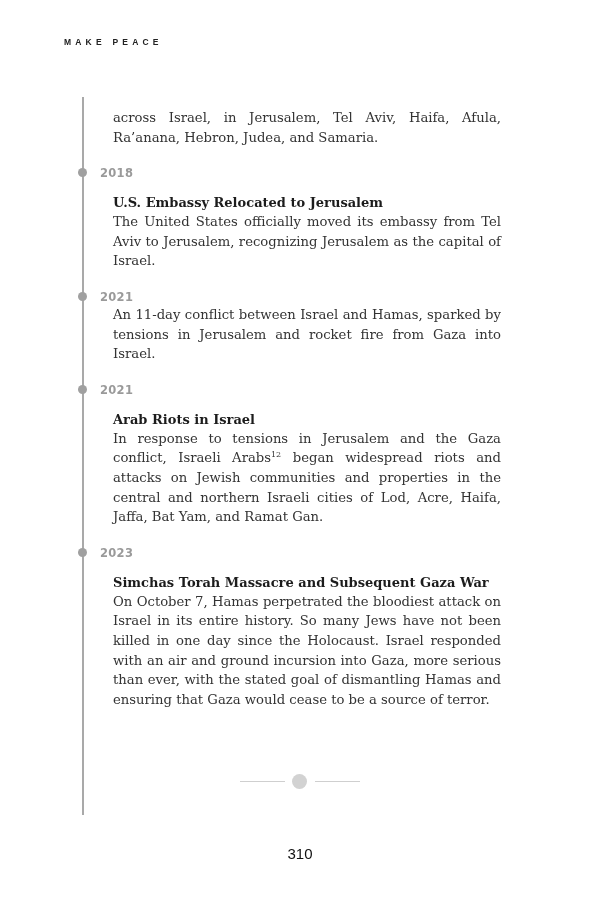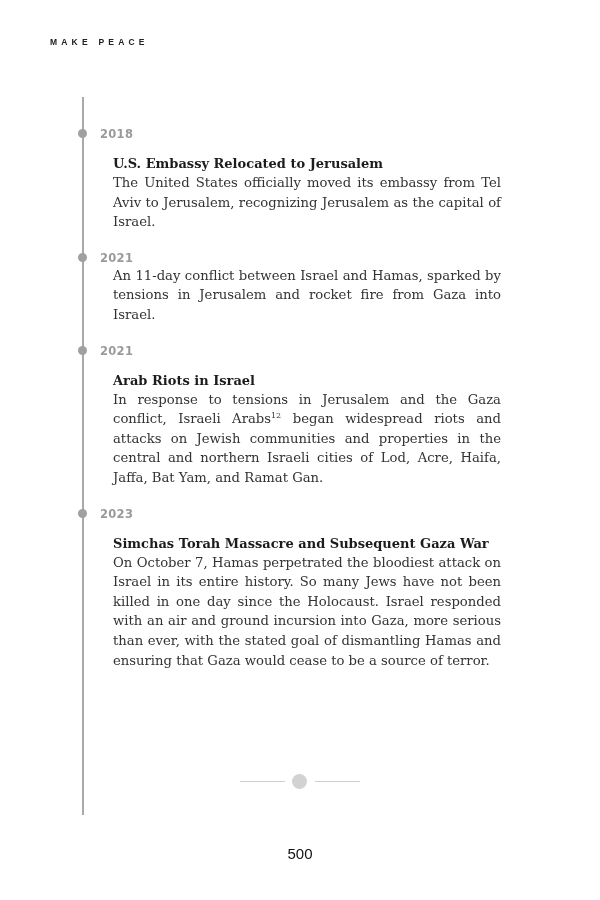--- a/index.html
+++ b/index.html
@@ -1,21 +1,21 @@
 <!DOCTYPE html>
 <html><head>
   <meta charset="utf-8">
   <style>
     html, body { margin: 0; padding: 0; }
     body {
       width: 600px; height: 900px; background: #ffffff; position: relative; overflow: hidden;
       color: #2b2b2b;
     }
     .running-head {
-      position: absolute; left: 34px; top: 37px;
+      position: absolute; left: 48px; top: 37px;
       font-family: "Liberation Sans", sans-serif; font-weight: bold;
       font-size: 8.5px; letter-spacing: 4.2px; color: #222; padding-left: 16px;
     }
     .timeline-line {
       position: absolute; left: 82px; top: 97px; width: 2px; height: 718px;
       background: #a9a9a9;
     }
     .content {
       position: absolute; left: 113px; top: 108px; width: 388px;
       font-family: "DejaVu Serif", serif; font-size: 13.2px; line-height: 19.6px;
@@ -47,20 +47,21 @@
     }
   </style>
 </head>
 <body>
 
 <div class="running-head">MAKE PEACE</div>
 
 <div class="timeline-line"></div>
 
 <div class="content">
+  <p class="para">across Israel, in Jerusalem, Tel Aviv, Haifa, Afula, Ra’anana, Hebron, Judea, and Samaria.</p>
 
   <div class="entry">
     <span class="dot"></span>
     <div class="year">2018</div>
     <div class="title">U.S. Embassy Relocated to Jerusalem</div>
     <p class="body">The United States officially moved its embassy from Tel Aviv to Jerusalem, recognizing Jerusalem as the capital of Israel.</p>
   </div>
 
 
   <div class="entry">
@@ -83,13 +84,13 @@
     <p class="body">On October 7, Hamas perpetrated the bloodiest attack on Israel in its entire history. So many Jews have not been killed in one day since the Holocaust. Israel responded with an air and ground incursion into Gaza, more serious than ever, with the stated goal of dismantling Hamas and ensuring that Gaza would cease to be a source of terror.</p>
   </div>
 </div>
 
 <div class="ornament">
   <span class="ln l"></span>
   <span class="c"></span>
   <span class="ln r"></span>
 </div>
 
-<div class="page-number">500</div>
+<div class="page-number">310</div>
 
 </body></html>

